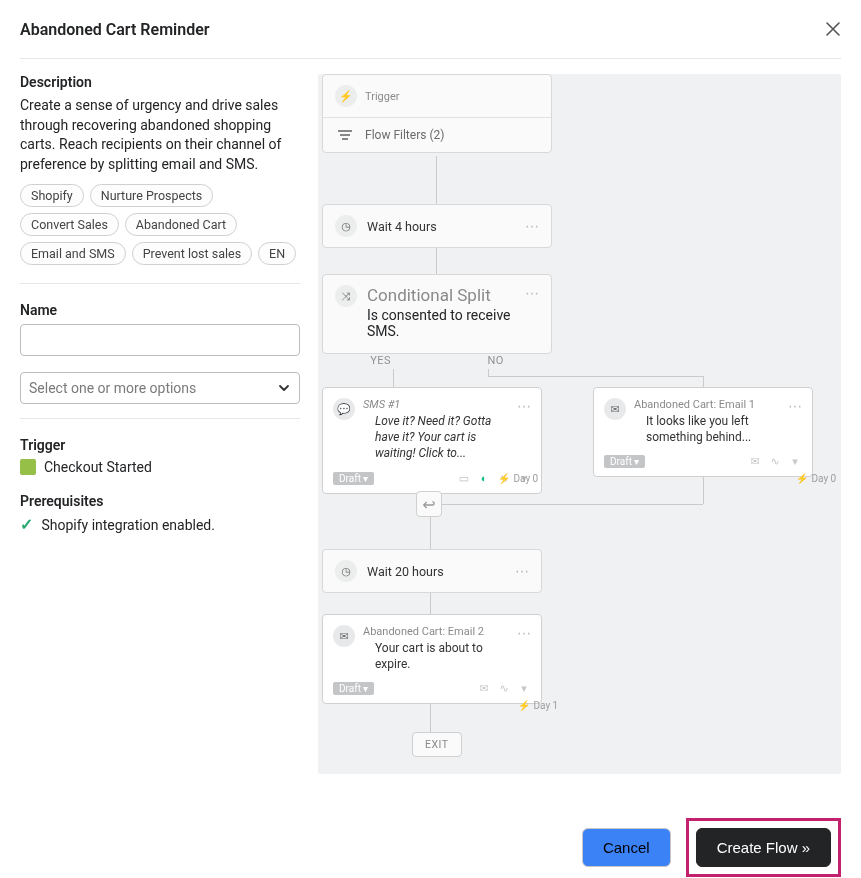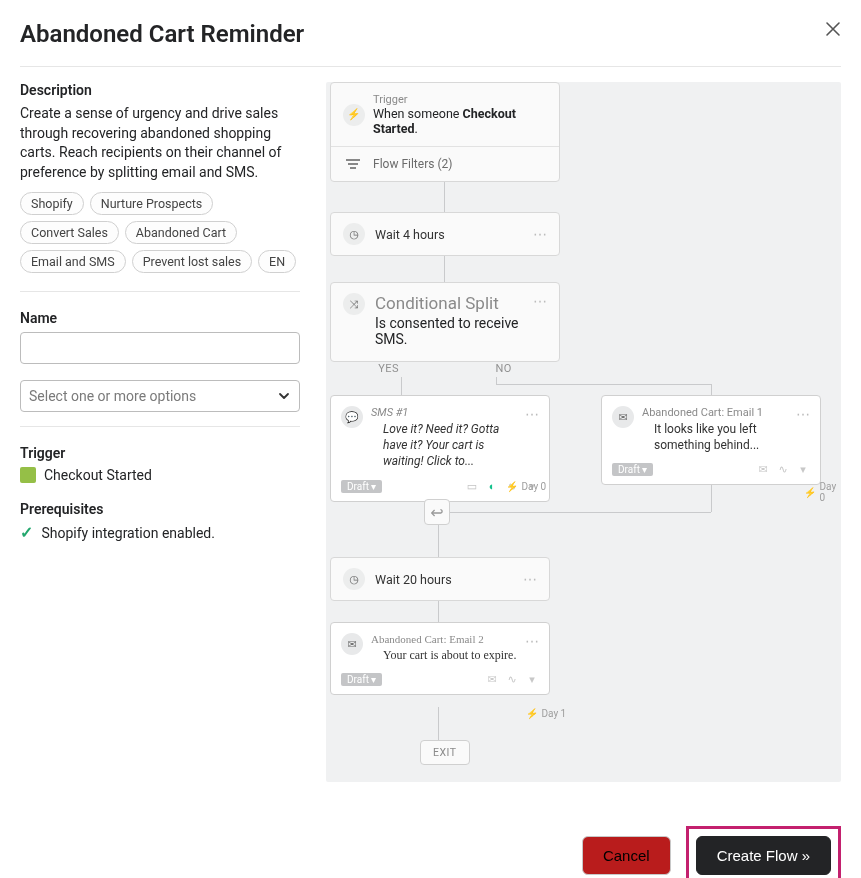--- a/index.html
+++ b/index.html
@@ -1,21 +1,21 @@
 <!DOCTYPE html>
 <html><head>
 <meta charset="utf-8">
 <style>
 * { box-sizing: border-box; margin: 0; padding: 0; }
 body { font-family: -apple-system, BlinkMacSystemFont, "Segoe UI", Roboto, Helvetica, Arial, sans-serif; width: 861px; background: #fff; color: #232426; }
 .container { padding: 20px 20px 20px 20px; }
 .header { display: flex; justify-content: space-between; align-items: start; padding-bottom: 18px; border-bottom: 1px solid #e6e6e6; margin-bottom: 15px; }
-.title { font-size: 24px; font-weight: 600; }
+.title { font-size: 16px; font-weight: 600; }
 .close-btn { background: none; border: none; cursor: pointer; padding: 0; font-size: 20px; color: #555; line-height: 1;}
-.body { display: flex; gap: 26px; }
+.body { display: flex; gap: 18px; }
 .left-col { width: 280px; flex-shrink: 0; }
 .section-label { font-weight: 600; font-size: 14px; margin-bottom: 6px; }
 .desc-text { font-size: 14px; line-height: 1.4; margin-bottom: 10px; color: #232426;}
 .tags-row { display: flex; flex-wrap: wrap; gap: 6px; margin-bottom: 18px; }
 .tag-pill { border: 1px solid #d0d0d0; border-radius: 12px; padding: 3px 10px; font-size: 12.5px; color: #444; background: #fdfdfd; }
 .divider { border-top: 1px solid #e6e6e6; margin: 14px 0 18px 0; }
 .text-input { width: 100%; height: 32px; border: 1px solid #bcbcbc; border-radius: 4px; padding: 0 8px; font-size: 14px; margin-bottom: 16px; }
 .select { width: 100%; height: 32px; border: 1px solid #bcbcbc; border-radius: 4px; padding: 0 8px; font-size: 14px; display: flex; align-items: center; justify-content: space-between; color: #7a7a7a; margin-bottom: 8px; background: #fff; }
 .trigger-row { display: flex; align-items: center; gap: 8px; font-size: 14px; margin-bottom: 18px; }
 .prereq-row { display: flex; align-items: center; gap: 8px; font-size: 14px; }
@@ -81,21 +81,21 @@
 .c6 { left: 385px; top: 302px; height: 11px; }
 .c7 { left: 112px; top: 400px; height: 18px; }
 .c7b { left: 385px; top: 400px; height: 30px;}
 .c7c { left: 124px; top: 430px; width: 261px;}
 .c8 { left: 112px; top: 443px; height: 32px; }
 .c9 { left: 112px; top: 515px; height: 25px; }
 .c10 { left: 112px; top: 625px; height: 33px; }
 
 .dialog-footer { display: flex; justify-content: flex-end; gap: 15px; padding: 24px 20px 10px 20px; align-items: center;}
 .btn { border-radius: 6px; padding: 10px 20px; font-size: 15px; cursor: pointer; font-weight: 500; }
-.btn-cancel { background: #b91c1c; border: 1px solid #c8c8c8; }
+.btn-cancel { background: #3b82f6; border: 1px solid #c8c8c8; }
 .btn-primary-wrap { border: 3px solid #c3206e; border-radius: 0; padding: 7px; }
 .btn-primary { background: #232426; color: #fff; border: 1px solid #232426; }
 .ico { display:inline-block; width:14px; text-align:center; }
 </style>
 </head>
 <body>
 
 <div class="container">
   <div class="header">
     <div class="title">Abandoned Cart Reminder</div>
@@ -160,23 +160,20 @@
       <div class="connector h c7c"></div>
       <div class="connector v c8"></div>
       <div class="connector v c9"></div>
       <div class="connector v c10"></div>
 
       <div class="node node-trigger">
         <div class="trigger-top">
           <div class="icon-circle">⚡</div>
           <div>
             <div class="trigger-label">Trigger</div>
-            <div class="trigger-text">
-              <span>When someone </span><b>Checkout Started</b><span>.</span>
-            </div>
           </div>
         </div>
         <div class="trigger-filters">
           <span class="filter-icon">
             <svg width="14" height="10" viewBox="0 0 14 10">
                 <rect x="0" y="0" width="14" height="2" fill="#888"></rect>
                 <rect x="2" y="4" width="10" height="2" fill="#888"></rect>
                 <rect x="4" y="8" width="6" height="2" fill="#888"></rect>
               </svg>
           </span>
@@ -250,21 +247,21 @@
 
       <div class="node-wait2">
         <div class="icon-circle">◷</div>
         <div class="thin-text">Wait 20 hours</div>
         <div class="thin-dots">⋯</div>
       </div>
 
       <div class="node-msg node-email2">
         <div class="msg-head">
           <div class="icon-circle" style="background:#e8e9ea;">✉</div>
-          <div style="flex:1;font-family:Liberation Serif, serif;">
+          <div style="flex:1;">
             <div class="msg-title">Abandoned Cart: Email 2</div>
             <div class="msg-body">Your cart is about to expire.</div>
           </div>
           <div class="msg-dots">⋯</div>
         </div>
         <div class="msg-footer">
           <span class="draft-badge"><span>Draft</span> ▾</span>
           <span class="footer-icons">
             <span class="ico">✉</span>
             <span class="ico">∿</span>

